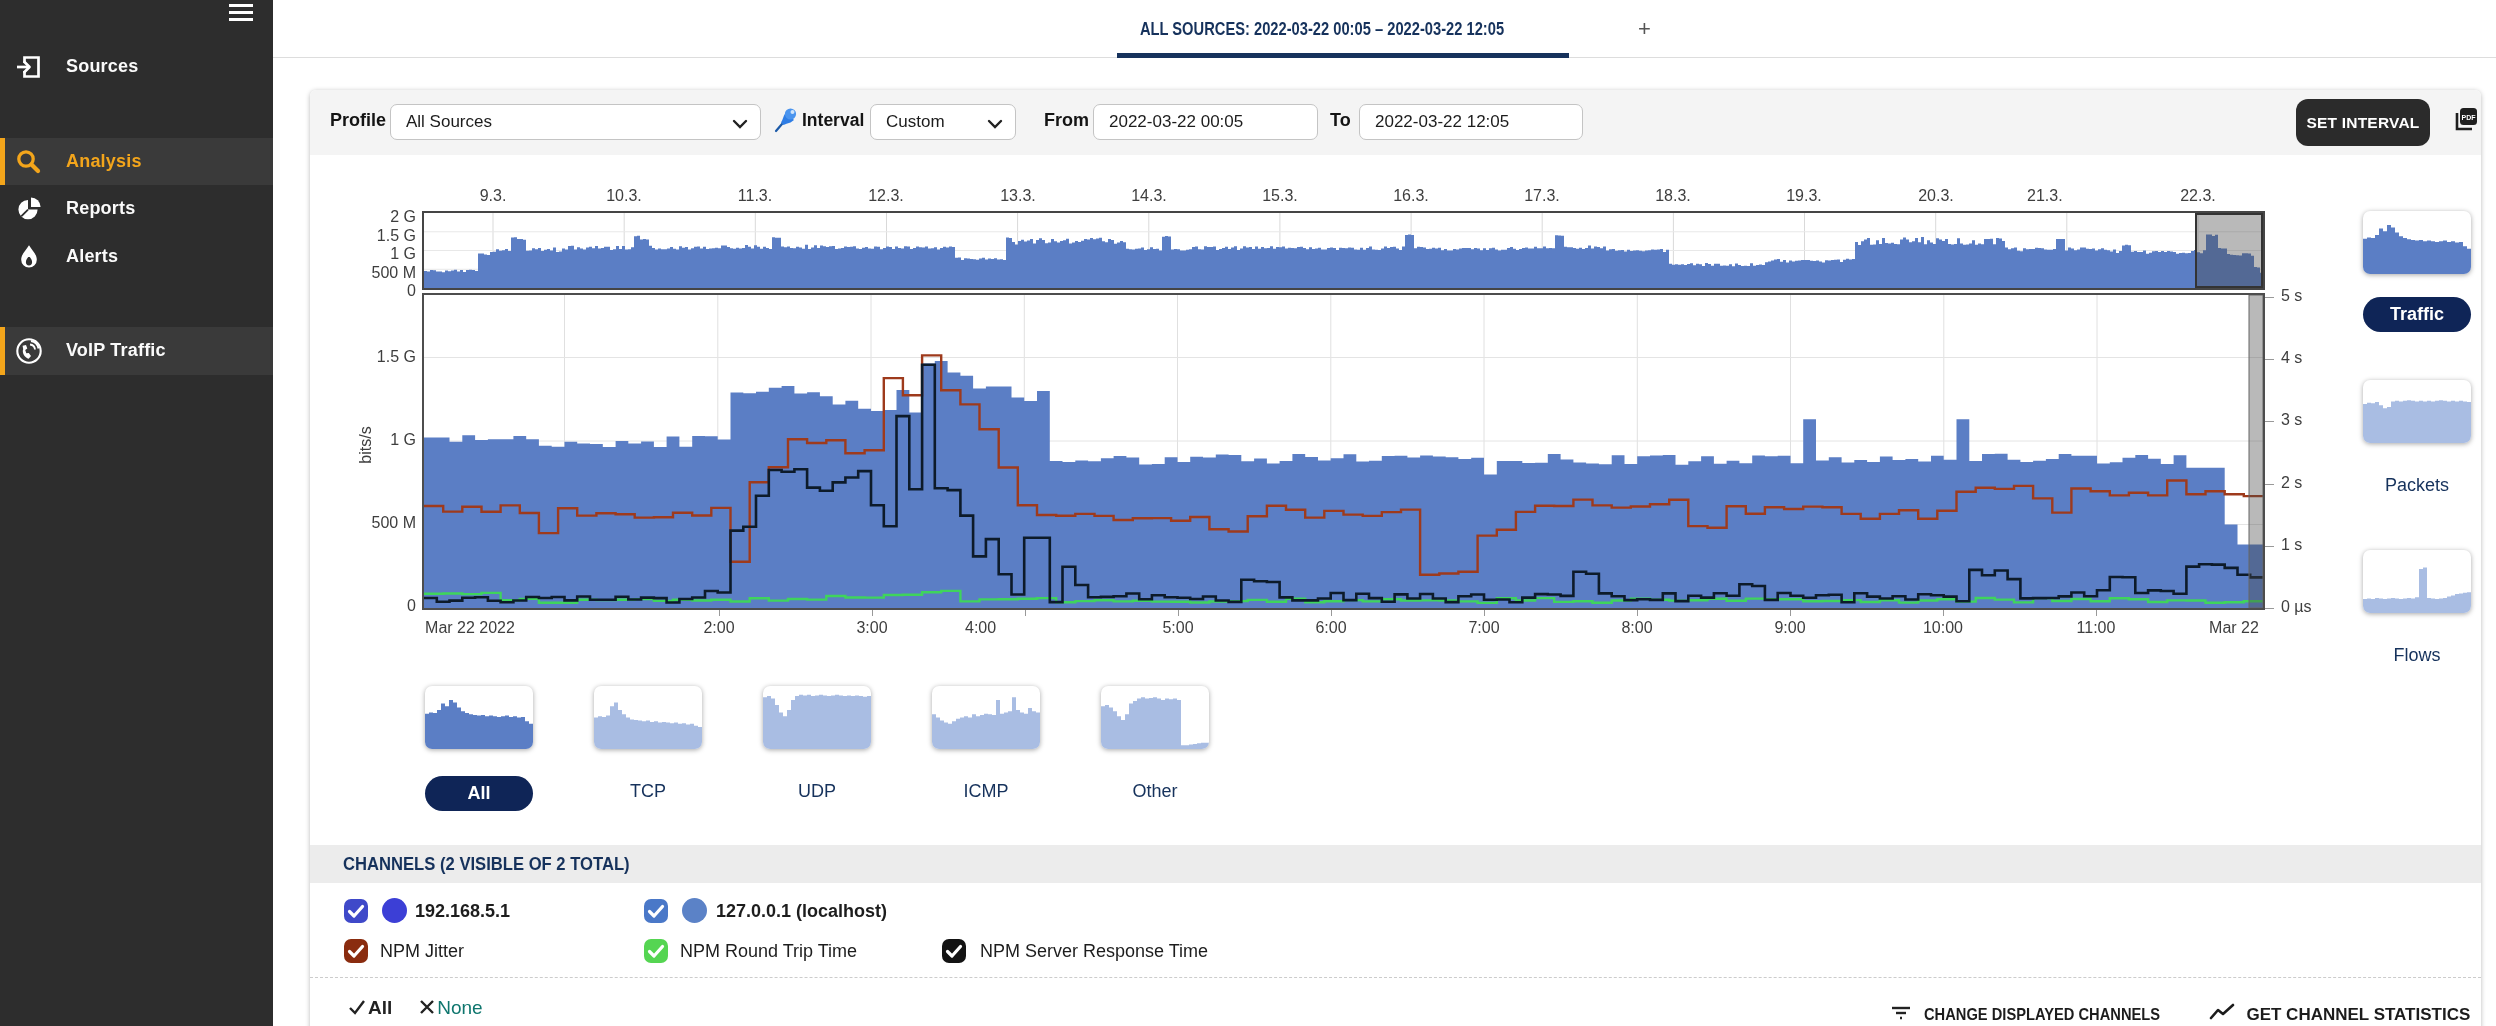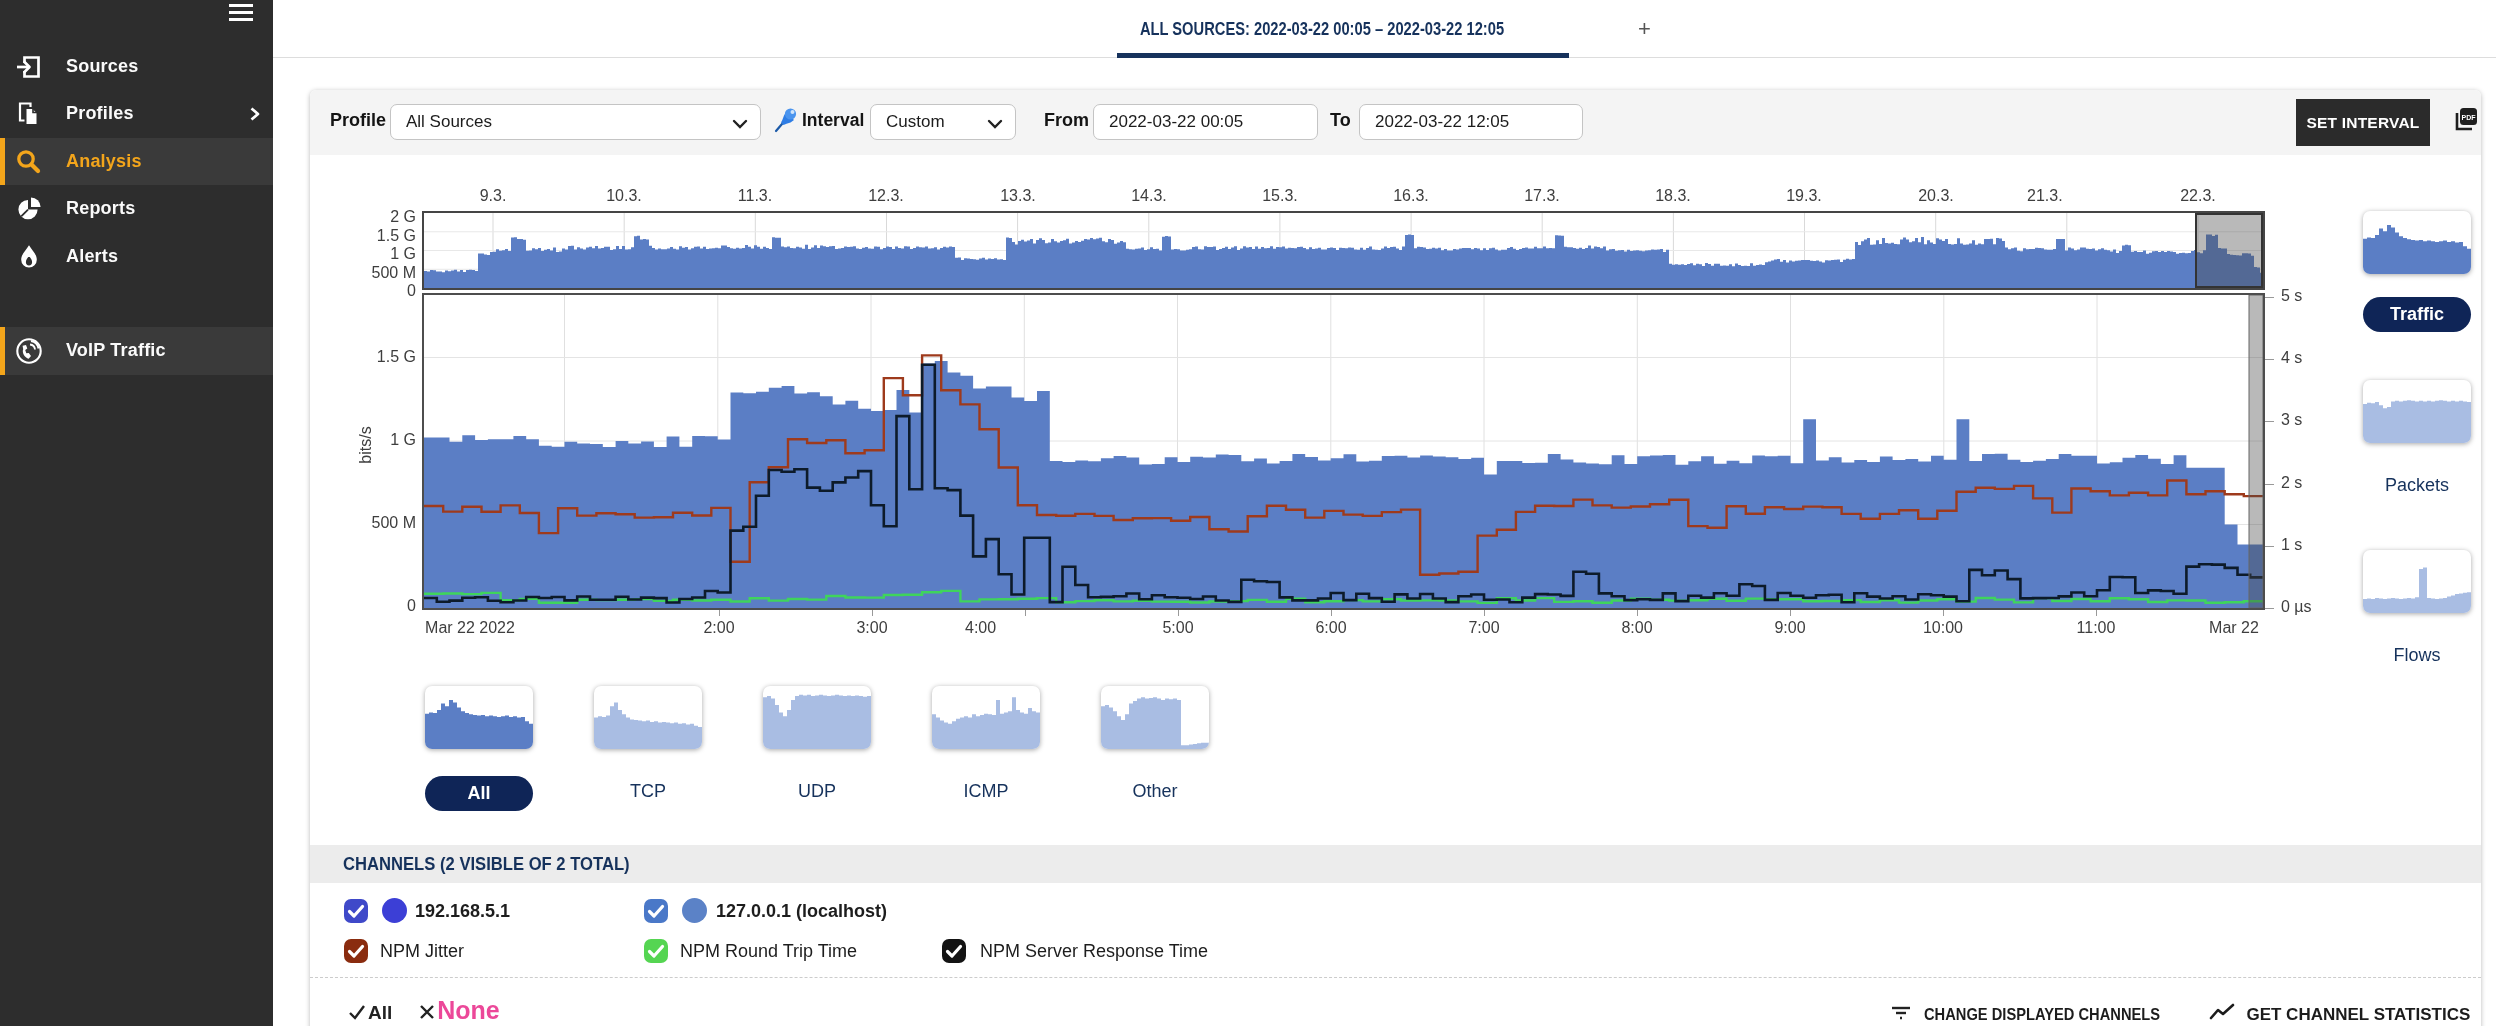--- a/index.html
+++ b/index.html
@@ -29,31 +29,20 @@
     <div style="width:24px;height:3.4px;background:#fff"></div>
   </div>
   <div class="mrow" style="top:43.0px">
         <span class="micon"><svg width="28" height="28" viewBox="0 0 28 28">
             <path d="M9.5 10 V4.5 H23.5 V23.5 H9.5 V18" fill="none" stroke="#fff" stroke-width="2.7"></path>
             <line x1="2" y1="14" x2="13" y2="14" stroke="#fff" stroke-width="2.7"></line>
             <path d="M9.5 9 L14.5 14 L9.5 19" fill="none" stroke="#fff" stroke-width="2.7" stroke-linejoin="round" stroke-linecap="round"></path>
           </svg></span>
         <span class="mtxt" style="">Sources</span>
       </div>
-      <div class="mrow" style="top:90.4px">
-        <span class="micon"><svg width="28" height="28" viewBox="0 0 28 28">
-            <path d="M5 3.5 h10.5 v17 h-10.5 z" fill="none" stroke="#fff" stroke-width="2.2"></path>
-            <path d="M10.5 8 h7.5 l4.5 4.5 v12.5 h-12 z" fill="#fff" stroke="#2d2d2d" stroke-width="2"></path>
-            <path d="M18 8 v4.5 h4.5" fill="none" stroke="#2d2d2d" stroke-width="1.6"></path>
-          </svg></span>
-        <span class="mtxt" style="">Profiles</span>
-        <svg width="13" height="16" viewBox="0 0 13 16" style="position:absolute;right:12px;top:16px">
-          <path d="M3.5 2.5 L10 8 L3.5 13.5" fill="none" stroke="#fff" stroke-width="2.7" stroke-linejoin="round"></path>
-        </svg>
-      </div>
       <div class="mrow mactive" style="top:137.8px">
         <div style="position:absolute;left:0;top:0;width:5px;height:100%;background:#f3a51b"></div>
         <span class="micon"><svg width="28" height="28" viewBox="0 0 28 28">
             <circle cx="11" cy="11" r="7.2" fill="none" stroke="#f3a51b" stroke-width="3.3"></circle>
             <line x1="16.5" y1="16.5" x2="23" y2="23" stroke="#f3a51b" stroke-width="4.2" stroke-linecap="round"></line>
           </svg></span>
         <span class="mtxt" style="color:#f3a51b">Analysis</span>
       </div>
       <div class="mrow" style="top:185.2px">
         <span class="micon"><svg width="28" height="28" viewBox="0 0 28 28">
@@ -103,21 +92,21 @@
 </svg>
 <div class="tlab" style="left:802px;font-size:17.5px">Interval</div>
 <div class="sel" style="left:870px;top:104px;width:146px">Custom
   <svg class="selchev" width="16" height="10" viewBox="0 0 16 10">
         <path d="M2 2 L8 8 L14 2" fill="none" stroke="#222" stroke-width="2.4" stroke-linecap="round"></path>
       </svg></div>
 <div class="tlab" style="left:1044px">From</div>
 <div class="sel" style="left:1093px;top:104px;width:225px">2022-03-22 00:05</div>
 <div class="tlab" style="left:1330px">To</div>
 <div class="sel" style="left:1359px;top:104px;width:224px">2022-03-22 12:05</div>
-<div style="position:absolute;left:2296px;top:99px;width:134px;height:47px;background:#2b2b2b;border-radius:0;color:#fff;font-size:15.5px;font-weight:700;text-align:center;line-height:47px;letter-spacing:.2px">SET INTERVAL</div>
+<div style="position:absolute;left:2296px;top:99px;width:134px;height:47px;background:#2b2b2b;border-radius:12px;color:#fff;font-size:15.5px;font-weight:700;text-align:center;line-height:47px;letter-spacing:.2px">SET INTERVAL</div>
 <svg style="position:absolute;left:2452px;top:106px" width="26" height="26" viewBox="0 0 26 26">
   <path d="M5 7 V23 H20" fill="none" stroke="#1e1e1e" stroke-width="2.6"></path>
   <rect x="8" y="2" width="17" height="17" rx="3.5" fill="#1e1e1e"></rect>
   <text x="16.5" y="13.5" font-size="7" font-weight="700" fill="#fff" text-anchor="middle" font-family="Liberation Sans">PDF</text>
 </svg>
 
 <div class="axlab" style="left:453px;top:187px;width:80px;text-align:center">9.3.</div>
     <div class="axlab" style="left:584px;top:187px;width:80px;text-align:center">10.3.</div>
     <div class="axlab" style="left:715px;top:187px;width:80px;text-align:center">11.3.</div>
     <div class="axlab" style="left:846px;top:187px;width:80px;text-align:center">12.3.</div>
@@ -327,21 +316,21 @@
 
 <div style="position:absolute;left:310px;top:977px;width:2171px;border-top:1.5px dashed #ccc"></div>
 
 <div style="position:absolute;left:346px;top:996px">
   <svg width="22" height="22" viewBox="0 0 22 22" style="vertical-align:-4px">
         <path d="M4 12 L9 17 L18 5" fill="none" stroke="#222" stroke-width="2.4"></path>
       </svg><span style="font-size:19px;font-weight:700;color:#222">All</span>
   <span style="display:inline-block;width:16px"></span>
   <svg width="20" height="20" viewBox="0 0 20 20" style="vertical-align:-3px">
         <path d="M4 4 L16 16 M16 4 L4 16" stroke="#222" stroke-width="2.4"></path>
-      </svg><span style="font-size:25px;font-weight:700;color:#ec4899">None</span>
+      </svg><span style="font-size:19px;font-weight:400;color:#0f766e">None</span>
 </div>
 
 <div style="position:absolute;left:1888px;top:1000px">
   <svg width="26" height="26" viewBox="0 0 26 26" style="vertical-align:-6px">
     <line x1="4" y1="8" x2="22" y2="8" stroke="#222" stroke-width="2.4"></line>
     <line x1="8" y1="13" x2="18" y2="13" stroke="#222" stroke-width="2.4"></line>
     <line x1="12" y1="18" x2="14" y2="18" stroke="#222" stroke-width="2.4"></line>
   </svg>
   <span style="display:inline-block;font-size:16.5px;font-weight:700;color:#1c1c1c;margin-left:6px;transform:scaleX(.89);transform-origin:0 50%">CHANGE DISPLAYED CHANNELS</span>
 </div>

